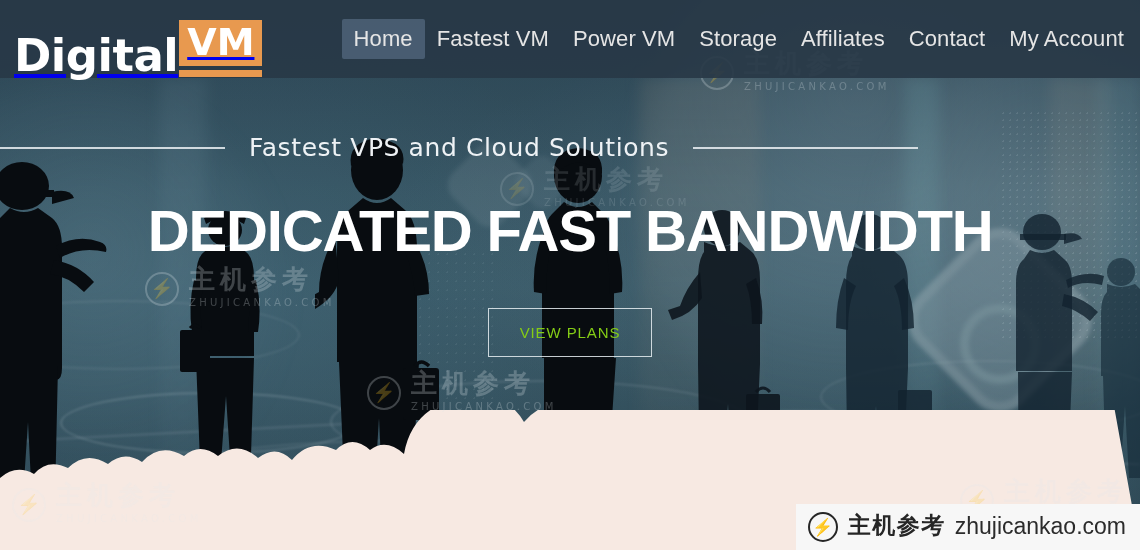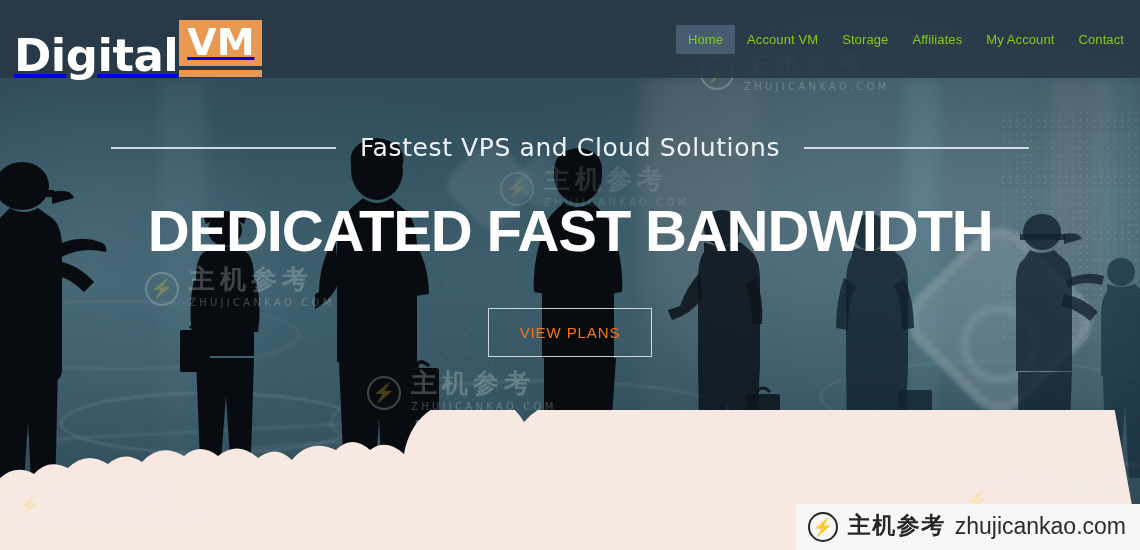--- a/index.html
+++ b/index.html
@@ -92,41 +92,41 @@
   .logo { display:flex; align-items:flex-end; margin-left:14px; user-select:none; }
   .logo-word { color:#ffffff; font-size:45px; font-weight:bold; line-height:.95;
     letter-spacing:-.5px; font-family:"DejaVu Sans", sans-serif; }
   .logo-badge-wrap { display:flex; flex-direction:column; margin-left:1px; margin-bottom:1px; }
   .logo-badge { background:#e8994f; color:#ffffff; font-size:38px; font-weight:bold;
     line-height:1; padding:3px 8px 5px 8px; letter-spacing:0px;
     font-family:"DejaVu Sans", sans-serif; }
   .logo-bar { height:7px; background:#e8994f; margin-top:4px; }
 
   .main-nav { margin-left:auto; display:flex; align-items:center; gap:0px; padding-right:4px; }
-  .nav-link { color:#84cc16; font-size:13px; text-decoration:none; padding:7px 12px;
+  .nav-link { color:#e5e5e5; font-size:22px; text-decoration:none; padding:7px 12px;
     white-space:nowrap; letter-spacing:.1px; }
   .nav-link.is-active { background:rgba(120,145,175,.40); border-radius:2px; }
 
   
   .hero-content { position:absolute; left:0; top:78px; width:1140px; z-index:30;
     display:flex; flex-direction:column; align-items:center; }
 
-  .subtitle-row { display:flex; align-items:center; justify-content:center;
+  .subtitle-row { display:flex; align-items:center; 
     width:100%; margin-top:55px; }
   .sub-rule { height:2px; background:rgba(235,240,243,.85); width:225px; }
   .sub-rule.left { margin-right:24px; }
   .sub-rule.right { margin-left:24px; }
   .hero-subtitle { color:#eef2f5; font-size:25px; letter-spacing:.6px; white-space:nowrap;
     font-family:"DejaVu Sans", sans-serif; }
 
   .hero-title { margin-top:36px; color:#ffffff; font-size:57px; font-weight:bold;
     letter-spacing:-1.2px; white-space:nowrap; text-align:center;
     font-family:"Liberation Sans", sans-serif; transform:scaleX(1.02); }
 
-  .hero-cta { margin-top:44px; display:inline-block; color:#f97316; font-size:15px;
+  .hero-cta { margin-top:44px; display:inline-block; color:#84cc16; font-size:15px;
     letter-spacing:.9px; text-decoration:none; padding:15px 31px;
     border:1px solid rgba(232,238,242,.85); background:transparent;
     font-family:"Liberation Sans", sans-serif; cursor:pointer; }
 
   
   .wm { position:absolute; z-index:35; display:flex; align-items:center;
     pointer-events:none; user-select:none; }
   .wm-ring { border:2.4px solid currentColor; border-radius:50%;
     display:flex; align-items:center; justify-content:center; }
   .wm-bolt { font-weight:bold; line-height:1; }
@@ -374,25 +374,26 @@
     <a class="logo" href="#">
       <span class="logo-word">Digital</span>
       <span class="logo-badge-wrap">
         <span class="logo-badge">VM</span>
         <span class="logo-bar"></span>
       </span>
     </a>
 
     <nav class="main-nav">
       <a class="nav-link is-active" href="#">Home</a>
-      <a class="nav-link" href="#">Account VM</a>
+      <a class="nav-link" href="#">Fastest VM</a>
+      <a class="nav-link" href="#">Power VM</a>
       <a class="nav-link" href="#">Storage</a>
       <a class="nav-link" href="#">Affiliates</a>
+      <a class="nav-link" href="#">Contact</a>
       <a class="nav-link" href="#">My Account</a>
-      <a class="nav-link" href="#">Contact</a>
     </nav>
   </header>
 
   <div class="hero-content">
     <div class="subtitle-row">
       <span class="sub-rule left"></span>
       <span class="hero-subtitle">Fastest VPS and Cloud Solutions</span>
       <span class="sub-rule right"></span>
     </div>
 

